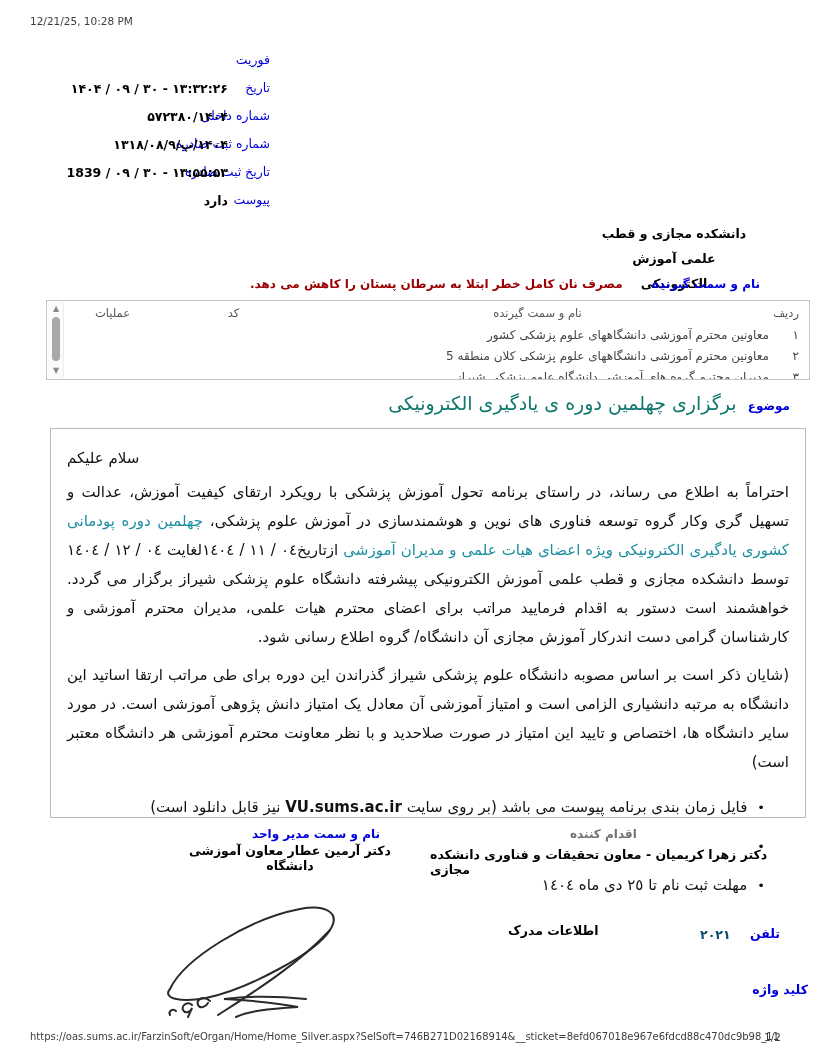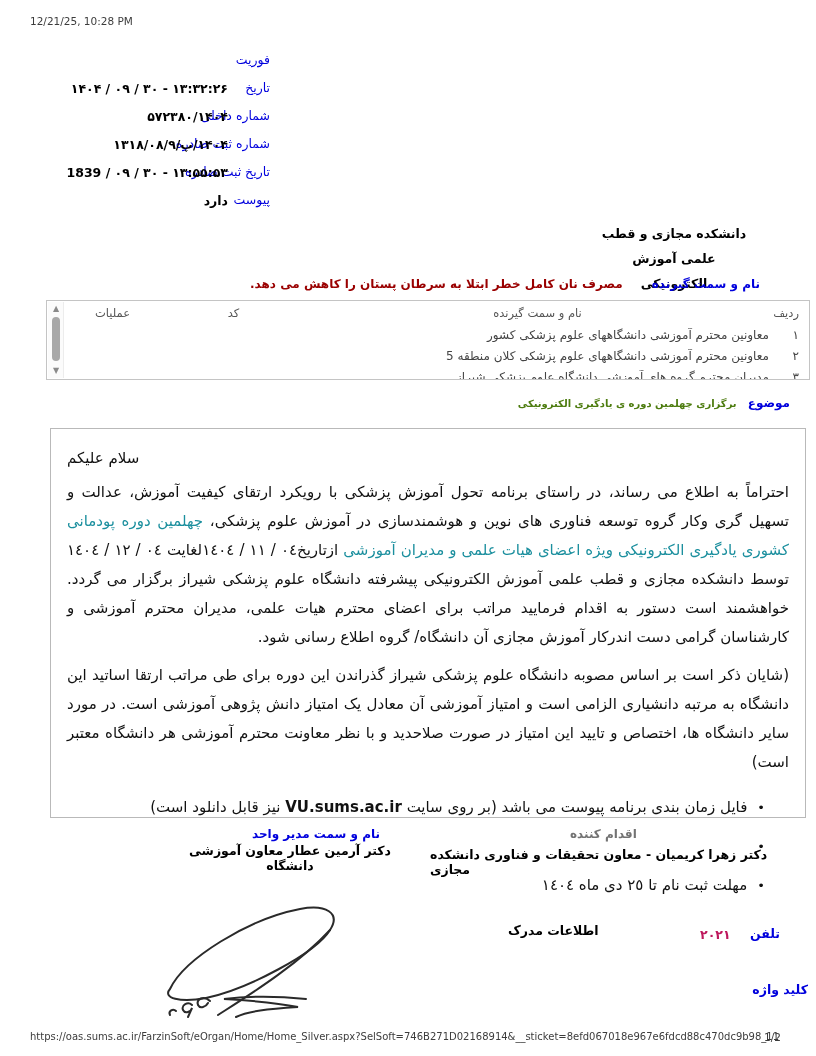--- a/index.html
+++ b/index.html
@@ -31,21 +31,21 @@
   .rec-hrow, .rec-row { display:grid; grid-template-columns:36px 1fr 145px 97px; align-items:center; }
   .rec-hrow { height:23px; color:#555; font-size:11.5px; }
   .rec-row { height:21px; color:#444; font-size:12px; }
   .cell-no { text-align:right; padding-right:10px; }
   .cell-name { text-align:right; padding-right:4px; white-space:nowrap; overflow:hidden; }
   .cell-name.hdr { text-align:center; }
   .cell-code, .cell-actions { text-align:center; }
 
   .subject-row { position:absolute; top:392px; right:26px; direction:rtl; white-space:nowrap; }
   .subject-label { font-size:12px; font-weight:bold; color:#0000dd; margin-left:6px; }
-  .subject-value { font-size:10px; font-weight:bold; color:#4d7c0f; }
+  .subject-value { font-size:19px; font-weight:normal; color:#0f766e; }
 
   
   .letter-box { position:absolute; top:428px; left:50px; width:756px; height:390px; border:1px solid #b9b9b9;
                 padding:14px 16px 10px 16px; direction:rtl; font-size:15px; color:#111; }
   .salutation { line-height:30px; text-align:left; }
   .para { margin-top:5px; line-height:29px; text-align:justify; }
   .para2 { margin-top:9px; line-height:29px; text-align:justify; }
   .hl { color:#1b8f9e; }
   .bullets { margin-top:17px; margin-right:24px; }
   .bullet { display:flex; gap:10px; margin-bottom:12px; line-height:27px; text-align:right; }
@@ -54,21 +54,21 @@
 
   
   .actor-label { position:absolute; top:827px; left:570px; font-size:12px; font-weight:bold; color:#737373; direction:rtl; }
   .manager-label { position:absolute; top:827px; left:252px; font-size:12px; font-weight:bold; color:#0000dd; direction:rtl; }
   .actor-value { position:absolute; top:847px; left:430px; width:372px; text-align:left; font-size:12.5px; font-weight:bold; color:#000; direction:rtl; }
   .manager-value { position:absolute; top:843px; left:180px; width:220px; text-align:center; font-size:12.5px; font-weight:bold; color:#000; direction:rtl; }
 
   .signature { position:absolute; top:893px; left:148px; width:195px; height:138px; }
 
   .phone-label { position:absolute; top:926px; left:750px; font-size:12.5px; font-weight:bold; color:#0000dd; direction:rtl; }
-  .phone-value { position:absolute; top:927px; left:700px; font-size:12.5px; font-weight:bold; color:#be185d; }
+  .phone-value { position:absolute; top:927px; left:700px; font-size:12.5px; font-weight:bold; color:#0c4a6e; }
   .docinfo-label { position:absolute; top:923px; left:508px; font-size:12.5px; font-weight:bold; color:#000; direction:rtl; }
   .keyword-label { position:absolute; top:982px; right:8px; font-size:12.5px; font-weight:bold; color:#0000dd; direction:rtl; }
 </style>
 </head>
 <body>
 
 <div class="page">
 
   <div class="print-time">12/21/25, 10:28 PM</div>
 

